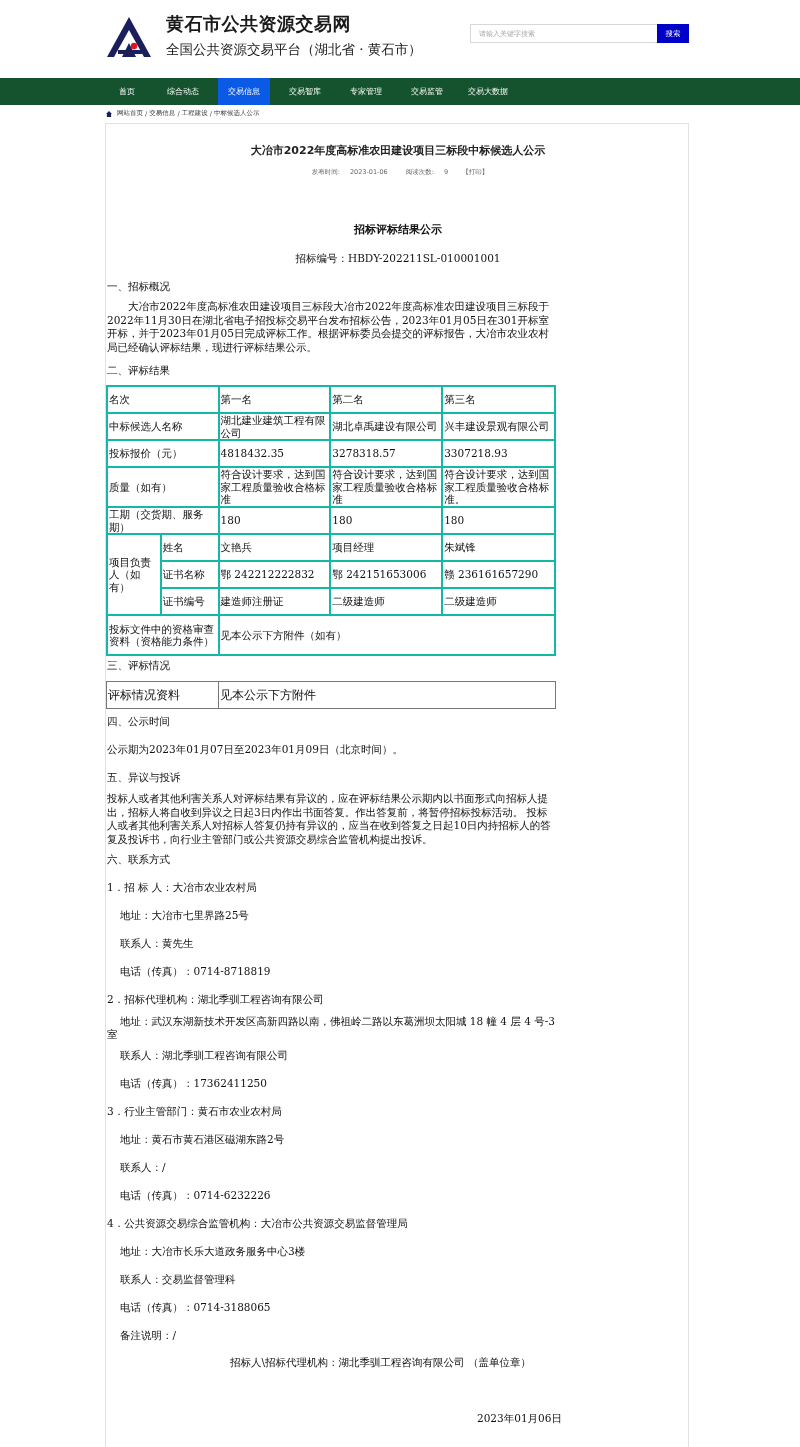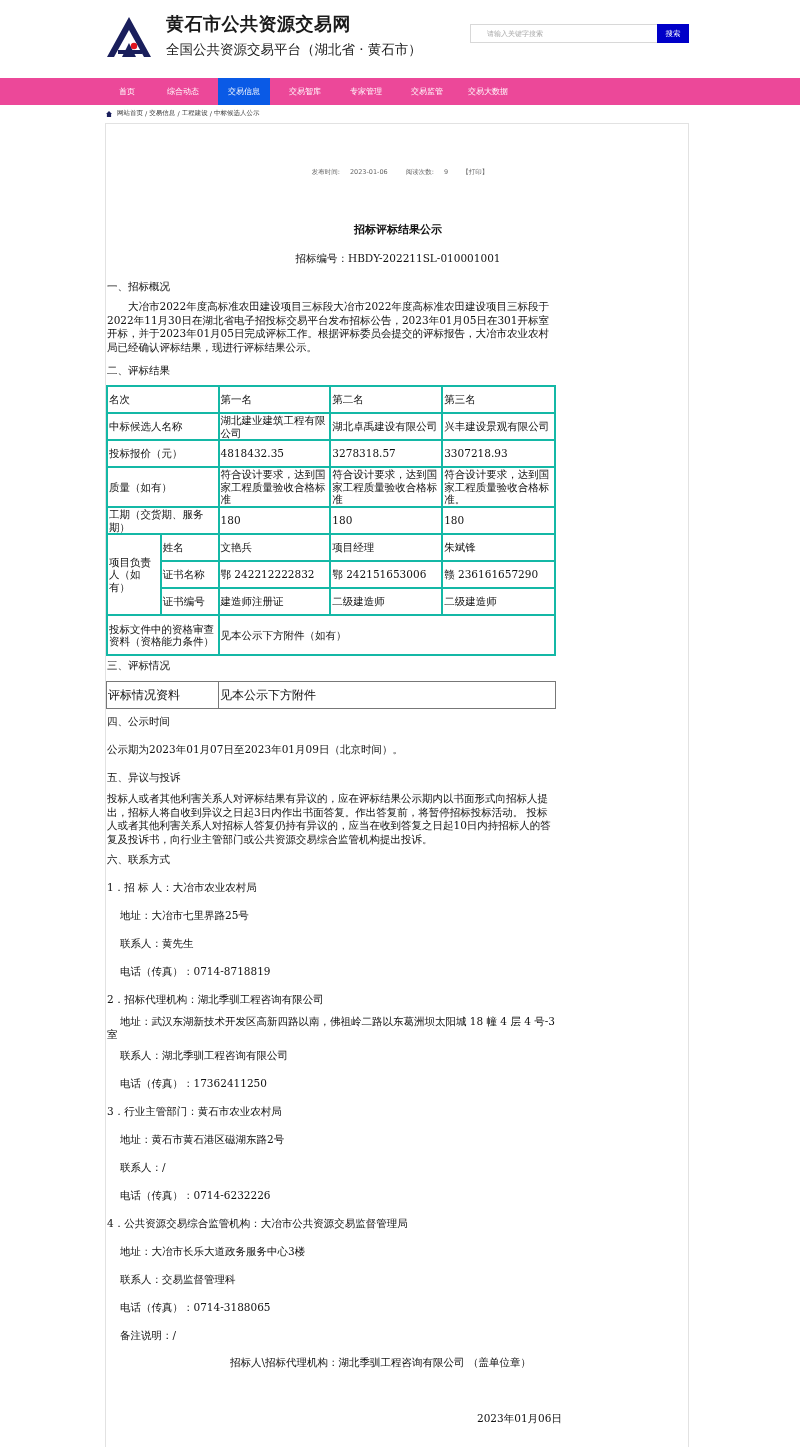--- a/index.html
+++ b/index.html
@@ -4,25 +4,25 @@
 <style>
   * { box-sizing: border-box; margin: 0; padding: 0; }
   html, body { width: 800px; background: #ffffff; }
   body { font-family: "DejaVu Sans", "Liberation Sans", sans-serif; color: #222; position: relative; height: 1447px; overflow: hidden; }
 
   .header { position: relative; height: 78px; }
   .logo { position: absolute; left: 106px; top: 16px; width: 46px; height: 42px; }
   .site-title { position: absolute; left: 166px; top: 12px; font-family: Liberation Mono, monospace; font-size: 18px; font-weight: bold; color: #1a1a1a; letter-spacing: 0.5px; }
   .site-sub { position: absolute; left: 166px; top: 41px; font-family: "DejaVu Serif", "Liberation Serif", serif; font-size: 13.5px; color: #1a1a1a; }
   .search { position: absolute; left: 470px; top: 24px; width: 219px; height: 19px; display: flex; }
-  .search input { flex: 1; height: 19px; border: 1px solid #d8d8d8; border-right: none; font-size: 7px; padding-left: 16px; color: #999; font-family: "DejaVu Sans", sans-serif; outline: none; }
+  .search input { flex: 1; height: 19px; border: 1px solid #d8d8d8; border-right: none; font-size: 7px; padding-left: 8px; color: #999; font-family: "DejaVu Sans", sans-serif; outline: none; }
   .search input::placeholder { color: #aaa; }
   .search button { width: 32px; height: 19px; background: #0000c8; color: #fff; border: none; font-size: 7.5px; font-family: "DejaVu Sans", sans-serif; }
 
-  .nav { position: absolute; left: 0; top: 78px; width: 800px; height: 27px; background: #ec4899; }
+  .nav { position: absolute; left: 0; top: 78px; width: 800px; height: 27px; background: #14532d; }
   .nav ul { list-style: none; position: absolute; left: 106px; top: 0; display: flex; height: 27px; }
   .nav li { width: 52px; height: 27px; line-height: 27px; text-align: center; color: #fff; font-size: 8px; margin-right: 9px; }
   .nav li:first-child { width: 42px; }
   .nav li.active { background: #0a5ae6; }
 
   .crumb { position: absolute; left: 106px; top: 109px; font-size: 6.5px; color: #333; display: flex; align-items: center; }
   .crumb .home { width: 6px; height: 6px; margin-right: 5px; }
 
   .card { position: absolute; left: 105px; top: 123px; width: 584px; height: 1340px; border: 1px solid #e2e2e2; border-bottom: none; }
 
@@ -92,20 +92,21 @@
   <span>网站首页</span>
   <span style="white-space:pre"> / </span>
   <span>交易信息</span>
   <span style="white-space:pre"> / </span>
   <span>工程建设</span>
   <span style="white-space:pre"> / </span>
   <span>中标候选人公示</span>
 </div>
 
 <div class="card">
+  <div class="art-title">大冶市2022年度高标准农田建设项目三标段中标候选人公示</div>
   <div class="art-meta">
     <span><span>发布时间:</span>&nbsp;<span>2023-01-06</span></span>
     <span><span>阅读次数:</span>&nbsp;<span>9</span></span>
     <span>【打印】</span>
   </div>
 
   <div class="doc">
     <div class="abs doc-title">招标评标结果公示</div>
     <div class="abs doc-code">招标编号：HBDY-202211SL-010001001</div>
 

